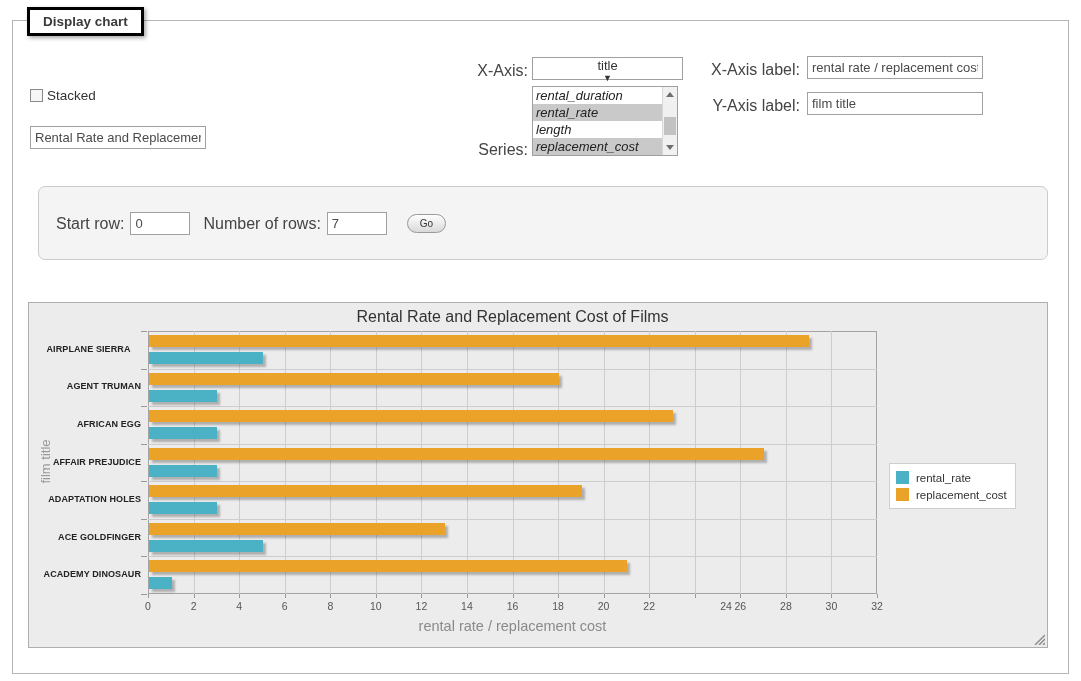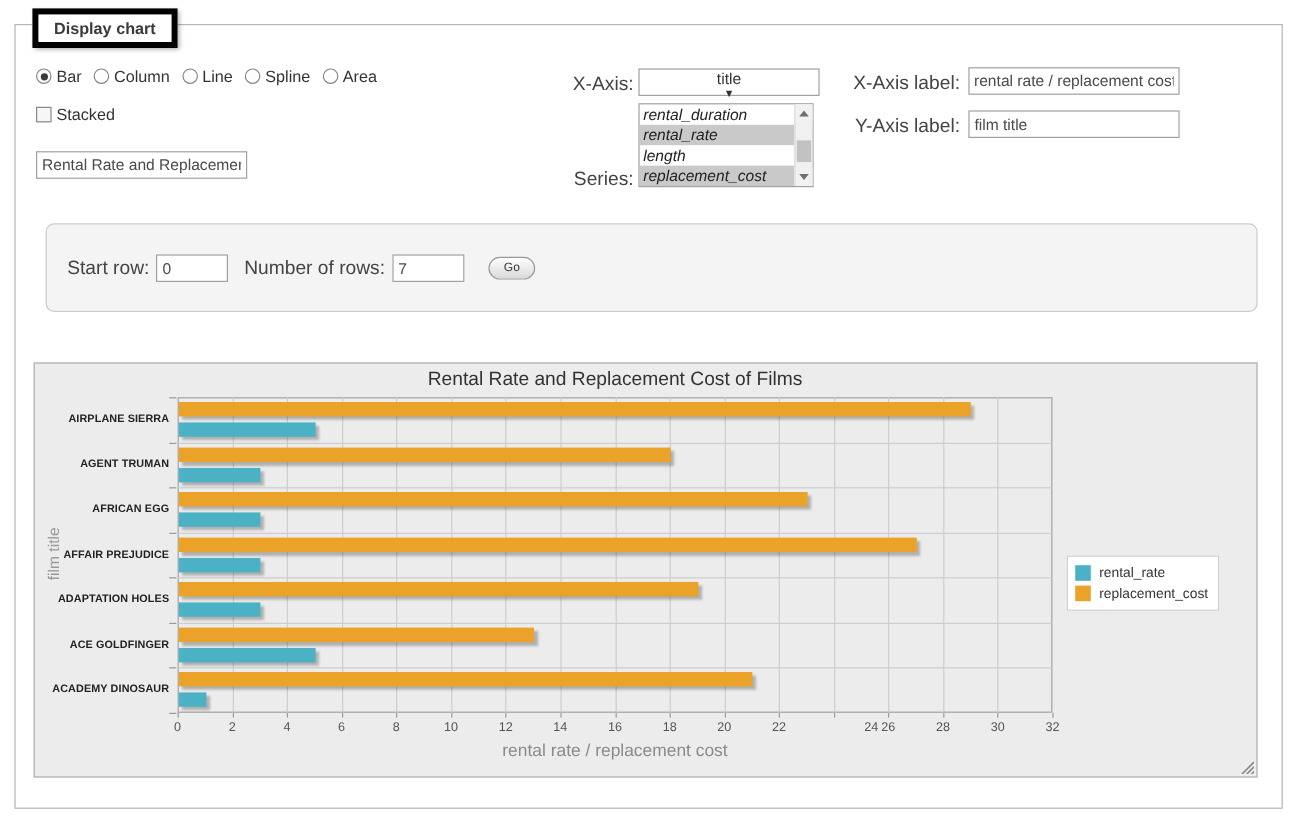--- a/index.html
+++ b/index.html
@@ -1,21 +1,21 @@
 <!DOCTYPE html>
 <html><head>
 <meta charset="utf-8">
 <style>
   html,body{margin:0;padding:0;background:#fff;}
   body{font-family:"Liberation Sans",sans-serif;color:#444;}
   #page{position:relative;width:1081px;height:681px;background:#fff;overflow:hidden;}
   .abs{position:absolute;}
   
   #fieldset{position:absolute;left:12px;top:20px;width:1055px;height:652px;border:1px solid #b5b5b5;background:#fff;}
-  #legend-box{position:absolute;left:27px;top:7px;padding:4px 13px;background:#fff;border:5px solid #000000;
+  #legend-box{position:absolute;left:27px;top:7px;padding:4px 13px;background:#fff;border:3px solid #000000;
     box-shadow:2px 2px 4px rgba(0,0,0,0.35);font-size:13.5px;font-weight:bold;color:#3a3a3a;}
   
   .lbl{font-size:16px;color:#444;}
   .rlbl{font-size:13.5px;color:#333;margin-left:4px;}
   #radio-row{position:absolute;left:30px;top:56px;display:flex;align-items:center;}
   .ritem{display:inline-flex;align-items:center;margin-right:10px;cursor:default;}
   .radio{width:13px;height:13px;border-radius:50%;border:1px solid #858585;background:#fdfdfd;display:inline-block;position:relative;box-sizing:border-box;}
   .radio.on::after{content:"";position:absolute;left:2.5px;top:2.5px;width:6px;height:6px;border-radius:50%;background:#3a3a3a;}
   #stacked-row{position:absolute;left:30px;top:88px;display:flex;align-items:center;}
   .checkbox{width:13px;height:13px;border:1px solid #8a8a8a;background:#f6f6f6;display:inline-block;box-sizing:border-box;}
@@ -60,42 +60,20 @@
   .ltxt{font-size:11.5px;color:#333;margin-left:7px;white-space:nowrap;}
   #resize-handle{position:absolute;right:2px;bottom:2px;width:13px;height:13px;}
 </style>
 </head>
 <body>
 
 <div id="page">
   <div id="fieldset"></div>
   <div id="legend-box">Display chart</div>
 
-  <div id="radio-row">
-      <span class="ritem">
-        <span class="radio on"></span>
-        <span class="rlbl">Bar</span>
-      </span>
-      <span class="ritem">
-        <span class="radio"></span>
-        <span class="rlbl">Column</span>
-      </span>
-      <span class="ritem">
-        <span class="radio"></span>
-        <span class="rlbl">Line</span>
-      </span>
-      <span class="ritem">
-        <span class="radio"></span>
-        <span class="rlbl">Spline</span>
-      </span>
-      <span class="ritem">
-        <span class="radio"></span>
-        <span class="rlbl">Area</span>
-      </span>
-    </div>
 
   <div id="stacked-row">
     <span class="checkbox"></span>
     <span class="rlbl">Stacked</span>
   </div>
 
   <input id="title-input" class="inp" type="text" value="Rental Rate and Replacement Cost of Films" style="">
 
   <div class="rlabel lbl" style="left:440px;top:62px;">X-Axis:</div>
   <div id="xaxis-select">
@@ -174,21 +152,21 @@
       <div class="vgrid" style="left: 756.9px; top: 28px; height: 263px;"></div>
       <div class="vgrid" style="left: 802.4px; top: 28px; height: 263px;"></div>
       <div class="hgrid" style="left: 119px; top: 65.6px; width: 729px;"></div>
       <div class="hgrid" style="left: 119px; top: 103.1px; width: 729px;"></div>
       <div class="hgrid" style="left: 119px; top: 140.7px; width: 729px;"></div>
       <div class="hgrid" style="left: 119px; top: 178.3px; width: 729px;"></div>
       <div class="hgrid" style="left: 119px; top: 215.9px; width: 729px;"></div>
       <div class="hgrid" style="left: 119px; top: 253.4px; width: 729px;"></div>
       <div class="bar" style="left: 120px; top: 32px; width: 660.4px; background: rgb(234, 162, 40);"></div>
       <div class="bar" style="left: 120px; top: 49px; width: 113.7px; background: rgb(75, 178, 197);"></div>
-      <div class="cat" style="left: 7px; top: 40.8px;">AIRPLANE SIERRA</div>
+      <div class="cat" style="left: 7px; top: 40.8px; text-align: center;">AIRPLANE SIERRA</div>
       <div class="bar" style="left: 120px; top: 69.6px; width: 409.8px; background: rgb(234, 162, 40);"></div>
       <div class="bar" style="left: 120px; top: 86.6px; width: 68.1px; background: rgb(75, 178, 197);"></div>
       <div class="cat" style="left: 7px; top: 78.4px;">AGENT TRUMAN</div>
       <div class="bar" style="left: 120px; top: 107.1px; width: 523.7px; background: rgb(234, 162, 40);"></div>
       <div class="bar" style="left: 120px; top: 124.1px; width: 68.1px; background: rgb(75, 178, 197);"></div>
       <div class="cat" style="left: 7px; top: 115.9px;">AFRICAN EGG</div>
       <div class="bar" style="left: 120px; top: 144.7px; width: 614.9px; background: rgb(234, 162, 40);"></div>
       <div class="bar" style="left: 120px; top: 161.7px; width: 68.1px; background: rgb(75, 178, 197);"></div>
       <div class="cat" style="left: 7px; top: 153.5px;">AFFAIR PREJUDICE</div>
       <div class="bar" style="left: 120px; top: 182.3px; width: 432.6px; background: rgb(234, 162, 40);"></div>

